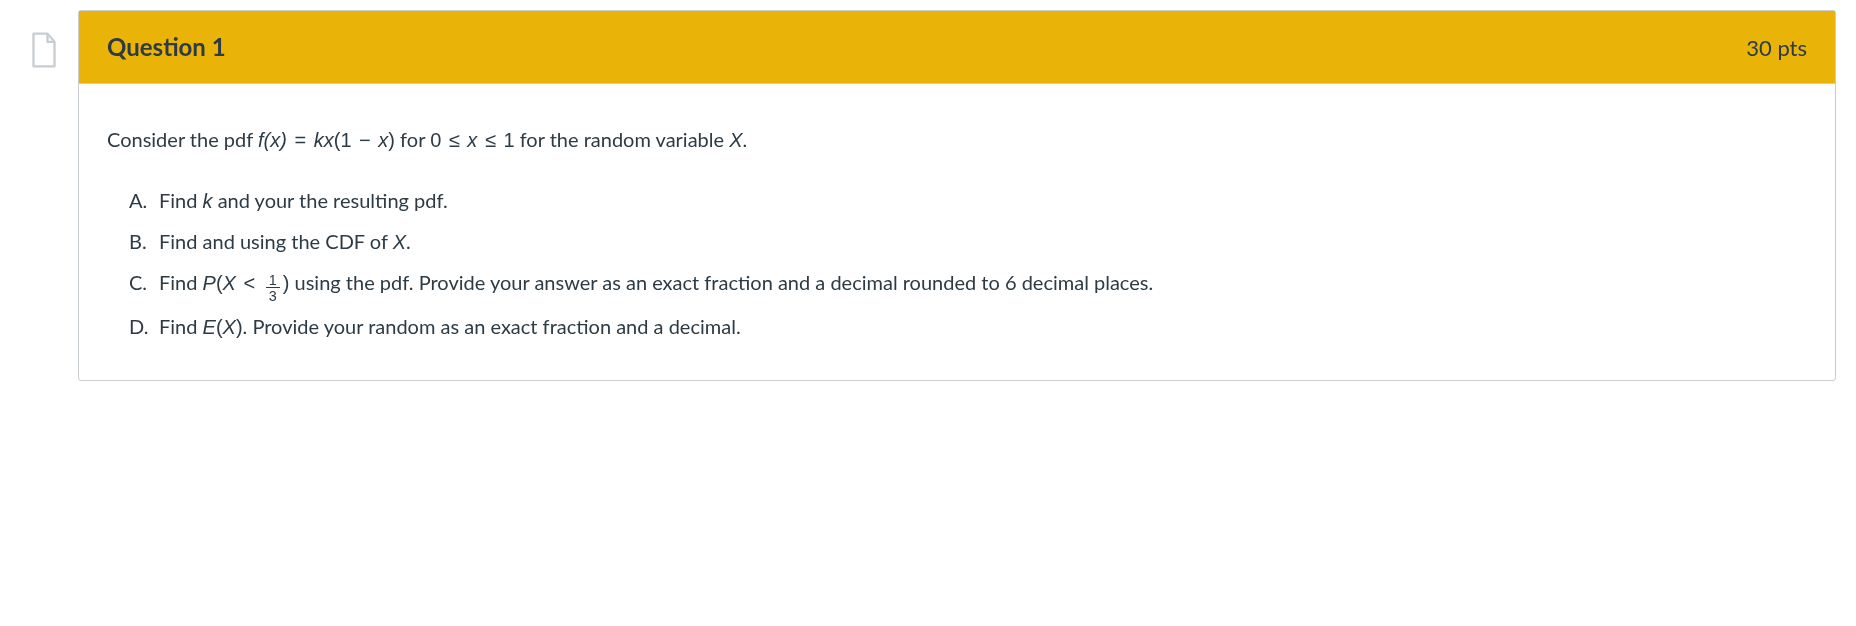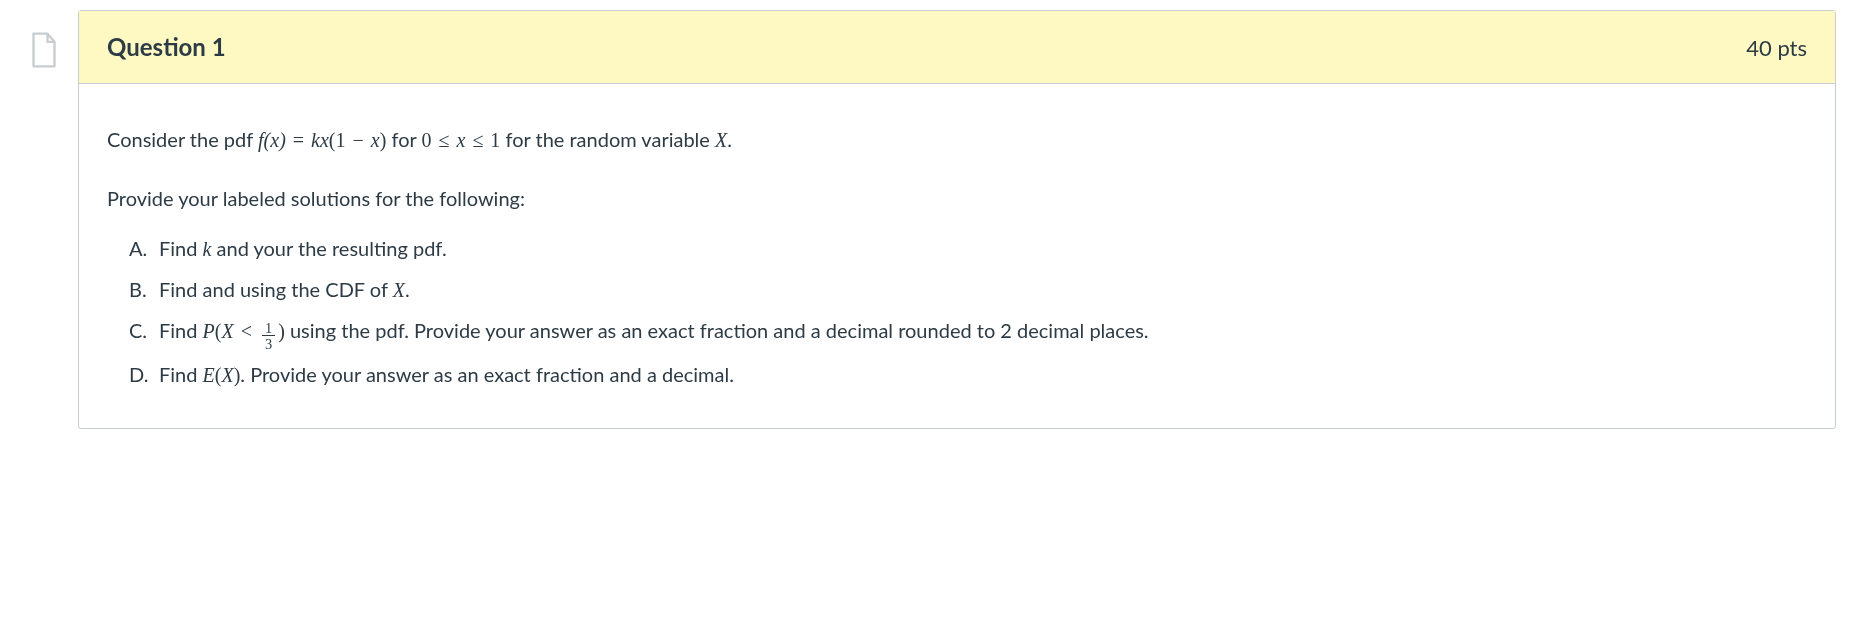--- a/index.html
+++ b/index.html
@@ -32,21 +32,21 @@
       flex: 1;
       border: 1px solid #c7cdd1;
       border-radius: 3px;
       background: #fff;
     }
     .question-header {
       display: flex;
       justify-content: space-between;
       align-items: center;
       padding: 18px 28px;
-      background: #fef9c3;
+      background: #eab308;
       border-bottom: 1px solid #c7cdd1;
     }
     .question-title {
       font-size: 24px;
       font-weight: 700;
       color: #2d3b45;
     }
     .question-points {
       font-size: 22px;
       color: #2d3b45;
@@ -75,21 +75,21 @@
       padding-left: 30px;
       margin-bottom: 6px;
       line-height: 1.7;
     }
     ol.parts li .marker {
       position: absolute;
       left: 0;
       top: 0;
     }
     .math {
-      font-family: Liberation Serif, serif;
+      font-family: Liberation Sans, sans-serif;
       font-style: italic;
     }
     .math .op {
       font-style: normal;
       padding: 0 2px;
     }
     .math .rm {
       font-style: normal;
     }
     .frac {
@@ -120,44 +120,43 @@
   <div class="side-icon">
     <svg viewBox="0 0 24 30" width="28" height="36">
       <path d="M3 1 L15 1 L21 8 L21 29 L3 29 Z" fill="none" stroke="#c7cdd1" stroke-width="2" stroke-linejoin="round"></path>
       <path d="M15 1 L15 8 L21 8" fill="none" stroke="#c7cdd1" stroke-width="2" stroke-linejoin="round"></path>
     </svg>
   </div>
 
   <div class="question-card">
     <div class="question-header">
       <div class="question-title">Question 1</div>
-      <div class="question-points">40 pts</div>
+      <div class="question-points">30 pts</div>
     </div>
     <div class="question-body">
 
       <p class="para">
         <span>Consider the pdf </span><span class="math"><span>f(x)</span><span class="op"> = </span><span>kx</span><span class="rm">(</span><span class="rm">1</span><span class="op"> − </span><span>x</span><span class="rm">)</span></span><span> for </span><span class="math"><span class="rm">0</span><span class="op"> ≤ </span><span>x</span><span class="op"> ≤ </span><span class="rm">1</span></span><span> for the random variable </span><span class="math">X</span><span>.</span>
       </p>
 
-      <p class="instruction">Provide your labeled solutions for the following:</p>
 
       <ol class="parts">
         <li>
           <span class="marker">A.</span>
           <span>Find </span><span class="math">k</span><span> and your the resulting pdf.</span>
         </li>
         <li>
           <span class="marker">B.</span>
           <span>Find and using the CDF of </span><span class="math">X</span><span>.</span>
         </li>
         <li>
           <span class="marker">C.</span>
-          <span>Find </span><span class="math"><span>P</span><span class="rm">(</span><span>X</span><span class="op"> &lt; </span><span class="frac"><span class="num">1</span><span class="den">3</span></span><span class="rm">)</span></span><span> using the pdf. Provide your answer as an exact fraction and a decimal rounded to 2 decimal places.</span>
+          <span>Find </span><span class="math"><span>P</span><span class="rm">(</span><span>X</span><span class="op"> &lt; </span><span class="frac"><span class="num">1</span><span class="den">3</span></span><span class="rm">)</span></span><span> using the pdf. Provide your answer as an exact fraction and a decimal rounded to 6 decimal places.</span>
         </li>
         <li>
           <span class="marker">D.</span>
-          <span>Find </span><span class="math"><span>E</span><span class="rm">(</span><span>X</span><span class="rm">)</span></span><span>. Provide your answer as an exact fraction and a decimal.</span>
+          <span>Find </span><span class="math"><span>E</span><span class="rm">(</span><span>X</span><span class="rm">)</span></span><span>. Provide your random as an exact fraction and a decimal.</span>
         </li>
       </ol>
 
     </div>
   </div>
 </div>
 
 </body></html>

